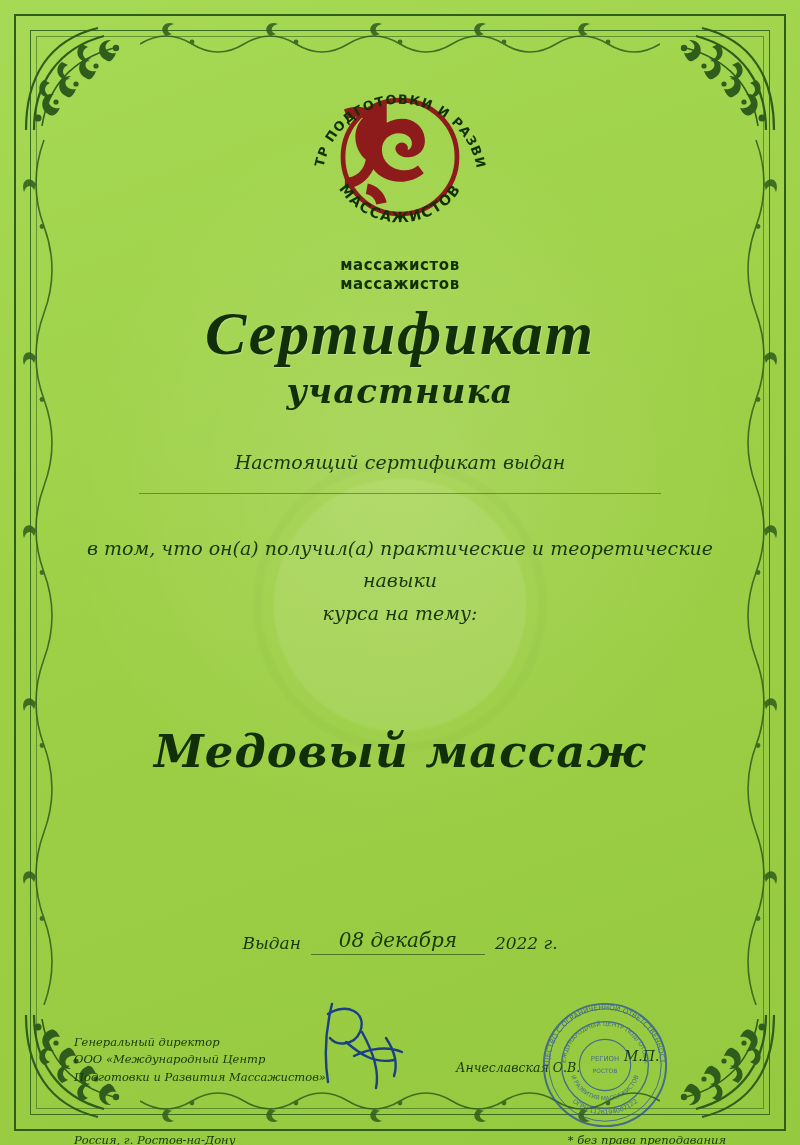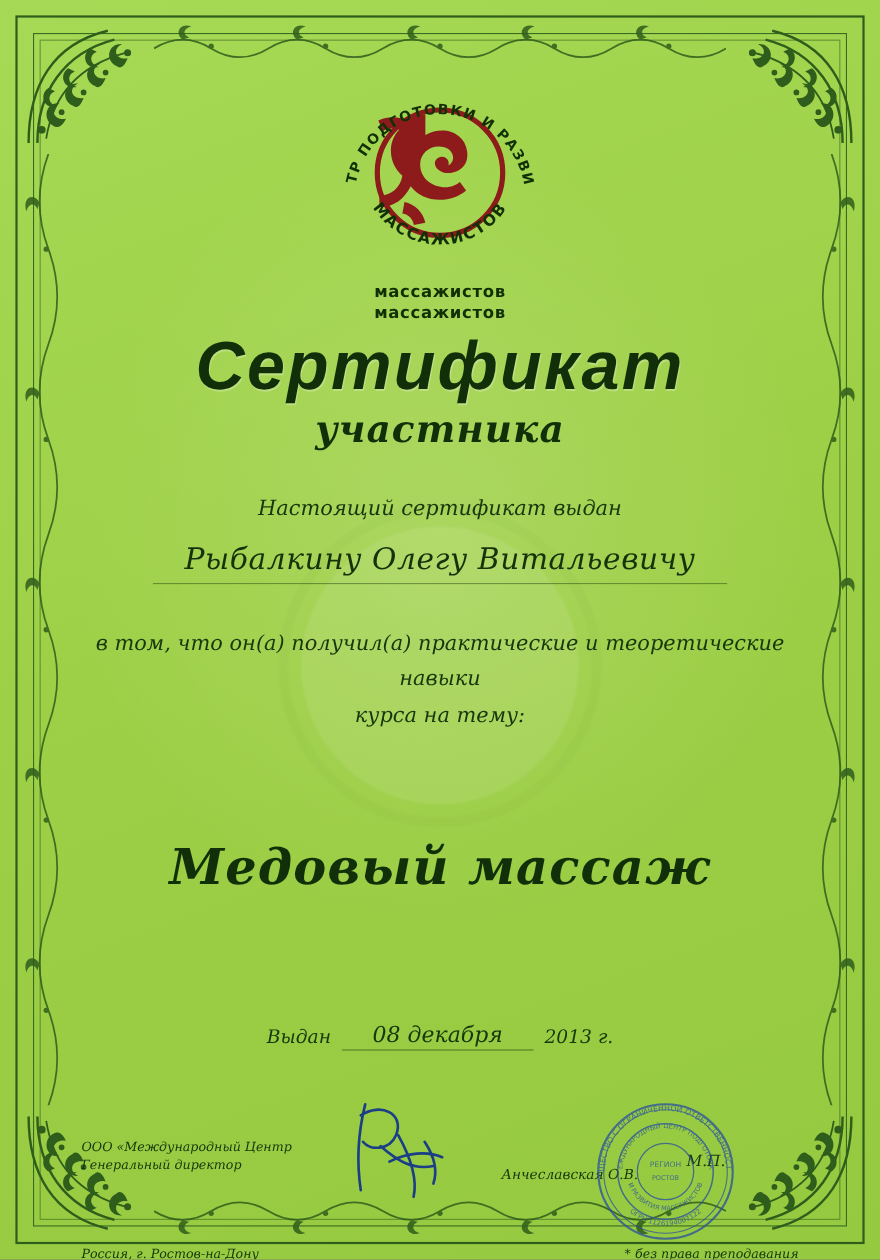--- a/index.html
+++ b/index.html
@@ -109,21 +109,21 @@
     font-family: "DejaVu Sans", sans-serif;
     font-weight: bold;
     font-size: 15px;
     line-height: 1.25;
     letter-spacing: 0.6px;
     color: #123006;
   }
 
   .title {
     margin-top: 26px;
-    font-family: Liberation Sans, sans-serif;
+    font-family: Liberation Serif, serif;
     font-style: italic;
     font-weight: bold;
     font-size: 62px;
     letter-spacing: 2px;
     color: #11300a;
     text-shadow: 1px 1px 0 rgba(255,255,255,0.25);
   }
   .subtitle {
     margin-top: 2px;
     font-family: "DejaVu Serif", serif;
@@ -472,41 +472,41 @@
         <div>массажистов</div>
       </div>
     </div>
 
     <div class="title">Сертификат</div>
     <div class="subtitle">участника</div>
 
     <div class="line1">Настоящий сертификат выдан</div>
 
     <div class="recipient-wrap">
-      <div class="recipient">Рыбалкину Олегу Витальевичу</div>
       <div class="recipient-rule"></div>
     </div>
 
     <div class="line2">
       <div>в том, что он(а) получил(а) практические и теоретические навыки</div>
       <div>курса на тему:</div>
     </div>
 
     <div class="course">Медовый массаж</div>
 
     <div class="date-row">
       <span class="date-label">Выдан</span>
       <span class="date-value">08 декабря</span>
-      <span class="date-year">2013 г.</span>
+      <span class="date-year">2022 г.</span>
     </div>
 
     <div class="sign-area">
       <div class="sign-left">
+        <div>Генеральный директор</div>
         <div>ООО «Международный Центр</div>
-        <div>Генеральный директор</div>
+        <div>Подготовки и Развития Массажистов»</div>
       </div>
 
       <div class="signature-mark">
         <svg viewBox="0 0 130 95" xmlns="http://www.w3.org/2000/svg">
           <g fill="none" stroke="#1b3f86" stroke-width="2.4" stroke-linecap="round">
             <path d="M30 6 C24 30 22 58 26 84"></path>
             <path d="M26 16 C44 4 66 14 58 34 C52 48 34 48 28 40"></path>
             <path d="M44 44 C58 56 72 66 92 62"></path>
             <path d="M60 34 C70 52 78 72 74 90"></path>
             <path d="M52 58 C68 50 86 48 100 54"></path>

